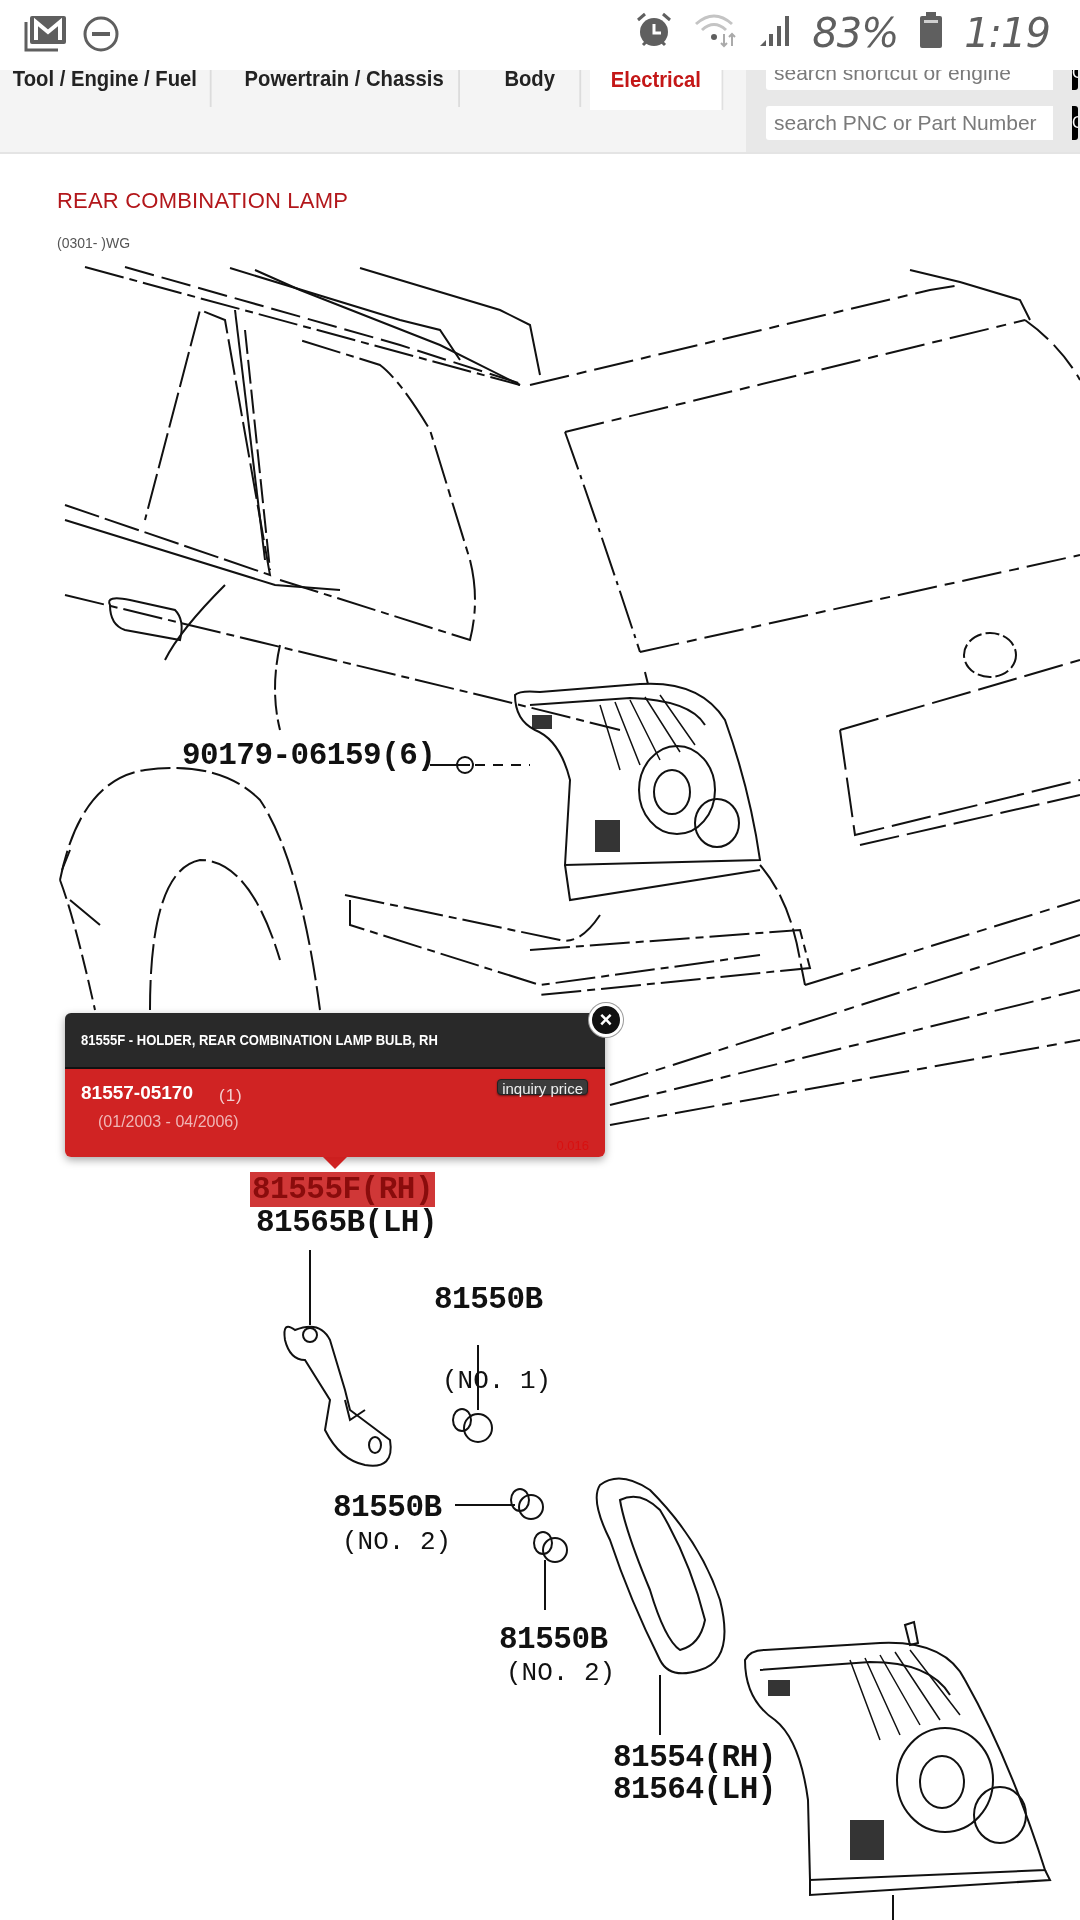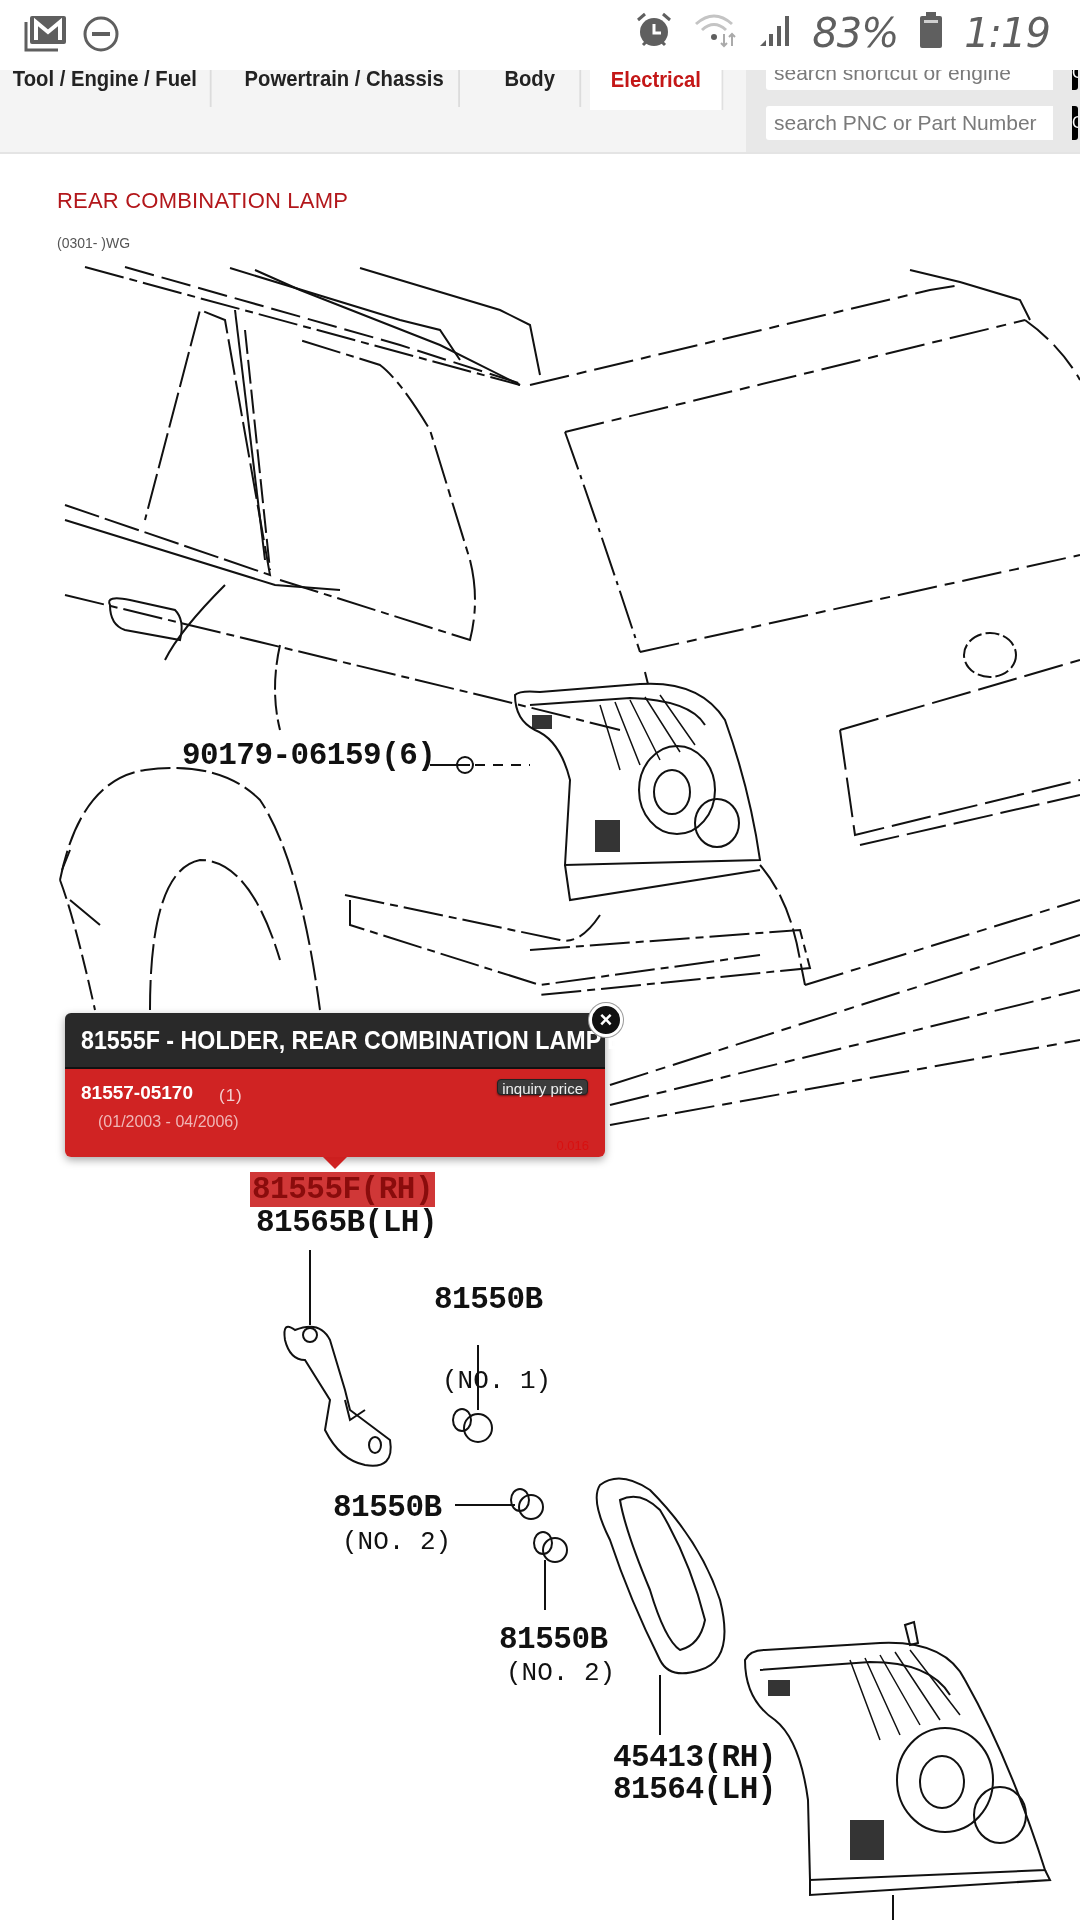--- a/index.html
+++ b/index.html
@@ -34,21 +34,21 @@
 
   
   .diagram { position: absolute; left: 0; top: 250px; width: 1080px; height: 1670px; }
   .diagram svg { position: absolute; left: 0; top: 0; }
   .plabel { position: absolute; font-family: "Liberation Mono", "DejaVu Sans Mono", monospace; font-weight: bold; font-size: 31px; color: #111; letter-spacing: -0.5px; white-space: nowrap; cursor: pointer; }
   .psub { position: absolute; font-family: "Liberation Mono", "DejaVu Sans Mono", monospace; font-size: 26px; color: #111; white-space: nowrap; }
   .plabel.highlight { background: rgba(200, 20, 20, 0.85); color: #8a0c0c; padding: 0 2px; }
 
   
   .popup { position: absolute; left: 65px; top: 1013px; width: 540px; height: 144px; border-radius: 6px; box-shadow: 0 3px 8px rgba(0,0,0,0.35); z-index: 10; }
-  .popup-head { height: 56px; background: rgba(34,34,34,0.97); border-radius: 6px 6px 0 0; display: flex; align-items: center; padding-left: 16px; color: #fff; font-weight: bold; font-size: 25px; white-space: nowrap; border-bottom: 2px solid #111; }
+  .popup-head { height: 56px; background: rgba(34,34,34,0.97); border-radius: 6px 6px 0 0; display: flex; align-items: center; padding-left: 16px; color: #fff; font-weight: bold; font-size: 14px; white-space: nowrap; border-bottom: 2px solid #111; }
   .popup-head span { display: inline-block; transform: scaleX(0.93); transform-origin: left; }
   .popup-body { position: relative; height: 88px; background: rgba(204,18,18,0.93); border-radius: 0 0 6px 6px; text-decoration: underline; }
   .pn { position: absolute; left: 16px; top: 13px; color: #fff; font-weight: bold; font-size: 19px; }
   .qty { position: absolute; left: 154px; top: 17px; color: #f2cfcf; font-size: 17px; letter-spacing: 1px; }
   .dates { position: absolute; left: 33px; top: 44px; color: #f0b6b6; font-size: 16px; }
   .faint { position: absolute; right: 16px; bottom: 4px; color: #d81010; font-size: 13px; }
   .inq-btn { position: absolute; right: 17px; top: 10px; height: 16px; padding: 0 4px; background: #3b3b3b; color: #eee; font-family: "Liberation Sans", sans-serif; font-size: 15px; border: 1px solid #222; border-radius: 4px; box-shadow: 0 1px 2px rgba(0,0,0,0.5); cursor: pointer; }
   .popup-arrow { position: absolute; left: 323px; top: 1157px; width: 0; height: 0; border-left: 12px solid transparent; border-right: 12px solid transparent; border-top: 12px solid rgba(204,18,18,0.93); z-index: 10; }
   .close-btn { position: absolute; left: 589px; top: 1003px; width: 34px; height: 34px; border-radius: 50%; background: #111; border: 3px solid #fff; box-shadow: 0 0 0 1px #999; color: #fff; font-size: 22px; font-weight: bold; display: flex; align-items: center; justify-content: center; z-index: 12; cursor: pointer; line-height: 1; }
 </style>
@@ -240,21 +240,21 @@
 
   <div class="plabel" style="left:434px; top:1032px;">81550B</div>
   <div class="psub" style="left:442px; top:1068px;margin-top:48px;">(NO. 1)</div>
 
   <div class="plabel" style="left:333px; top:1240px;">81550B</div>
   <div class="psub" style="left:342px; top:1277px;">(NO. 2)</div>
 
   <div class="plabel" style="left:499px; top:1372px;">81550B</div>
   <div class="psub" style="left:506px; top:1408px;">(NO. 2)</div>
 
-  <div class="plabel" style="left:613px; top:1490px;">45413(RH)</div>
+  <div class="plabel" style="left:613px; top:1490px;">81554(RH)</div>
   <div class="plabel" style="left:613px; top:1522px;">81564(LH)</div>
 </div>
 
 <div class="popup">
   <div class="popup-head">
     <span>81555F - HOLDER, REAR COMBINATION LAMP BULB, RH</span>
   </div>
   <div class="popup-body">
     <div class="pn">81557-05170</div>
     <div class="qty">(1)</div>

